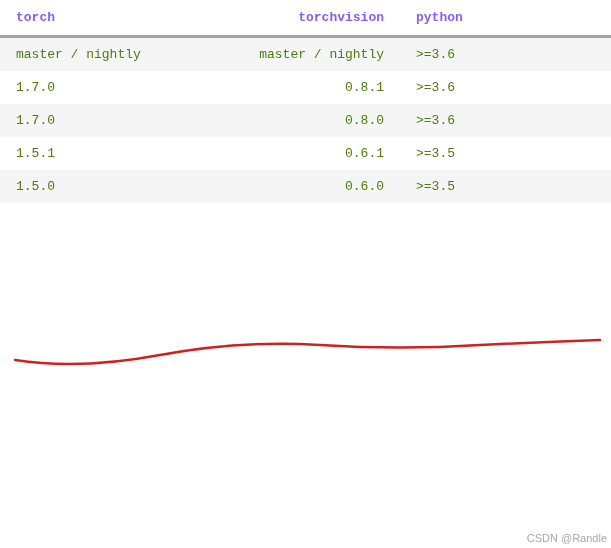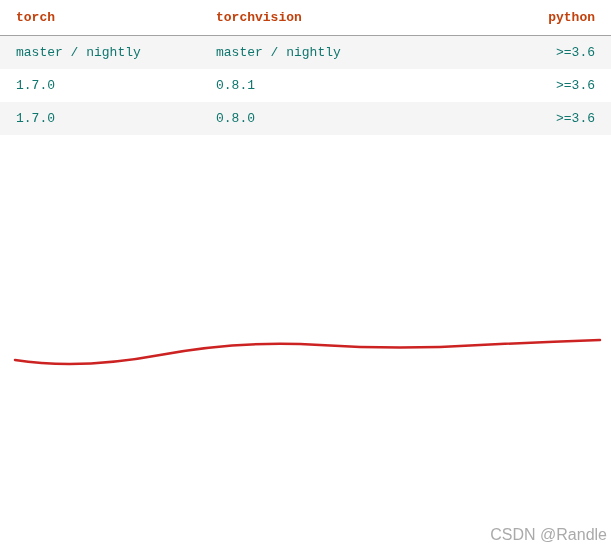--- a/index.html
+++ b/index.html
@@ -29,71 +29,71 @@
 
     thead tr {
       background: #ffffff;
     }
 
     thead th {
       padding: 10px 16px;
       text-align: left;
       font-weight: normal;
       font-size: 13px;
-      color: #c2410c;
-      border-bottom: 1px solid #a3a3a3;
+      color: #8b5cf6;
+      border-bottom: 3px solid #a3a3a3;
     }
 
     tbody tr:nth-child(odd) {
       background: #f5f5f5;
     }
 
     tbody tr:nth-child(even) {
       background: #ffffff;
     }
 
     td {
       padding: 9px 16px;
       font-size: 13px;
-      color: #0f766e;
+      color: #4d7c0f;
       border: none;
     }
 
     .col-torch {
       width: 200px;
     }
 
     .col-torchvision {
       width: 200px;
+      text-align: right;
     }
 
     .col-python {
       width: 211px;
-      text-align: right;
     }
 
     .header-row th {
       font-weight: bold;
       background: #ffffff;
     }
 
     .red-arrow {
       position: absolute;
       top: 0;
       left: 0;
       width: 611px;
       height: 548px;
       pointer-events: none;
     }
 
     .watermark {
       position: absolute;
       bottom: 4px;
       right: 4px;
-      font-size: 16px;
+      font-size: 11px;
       color: #aaa;
       font-family: sans-serif;
     }
   </style>
 </head>
 <body>
 
 <div class="table-container">
   <table>
     <thead>
@@ -112,20 +112,30 @@
         <tr>
           <td class="col-torch">1.7.0</td>
           <td class="col-torchvision">0.8.1</td>
           <td class="col-python">&gt;=3.6</td>
         </tr>
         <tr>
           <td class="col-torch">1.7.0</td>
           <td class="col-torchvision">0.8.0</td>
           <td class="col-python">&gt;=3.6</td>
         </tr>
+        <tr>
+          <td class="col-torch">1.5.1</td>
+          <td class="col-torchvision">0.6.1</td>
+          <td class="col-python">&gt;=3.5</td>
+        </tr>
+        <tr>
+          <td class="col-torch">1.5.0</td>
+          <td class="col-torchvision">0.6.0</td>
+          <td class="col-python">&gt;=3.5</td>
+        </tr>
       </tbody>
   </table>
 </div>
 
 <svg class="red-arrow" xmlns="http://www.w3.org/2000/svg">
   <path d="M 15 360 Q 80 370 160 355 Q 240 340 320 345 Q 400 350 480 345 Q 540 342 600 340" stroke="#cc2222" stroke-width="2.5" fill="none" stroke-linecap="round"></path>
 </svg>
 
 <div class="watermark">CSDN @Randle</div>
 

